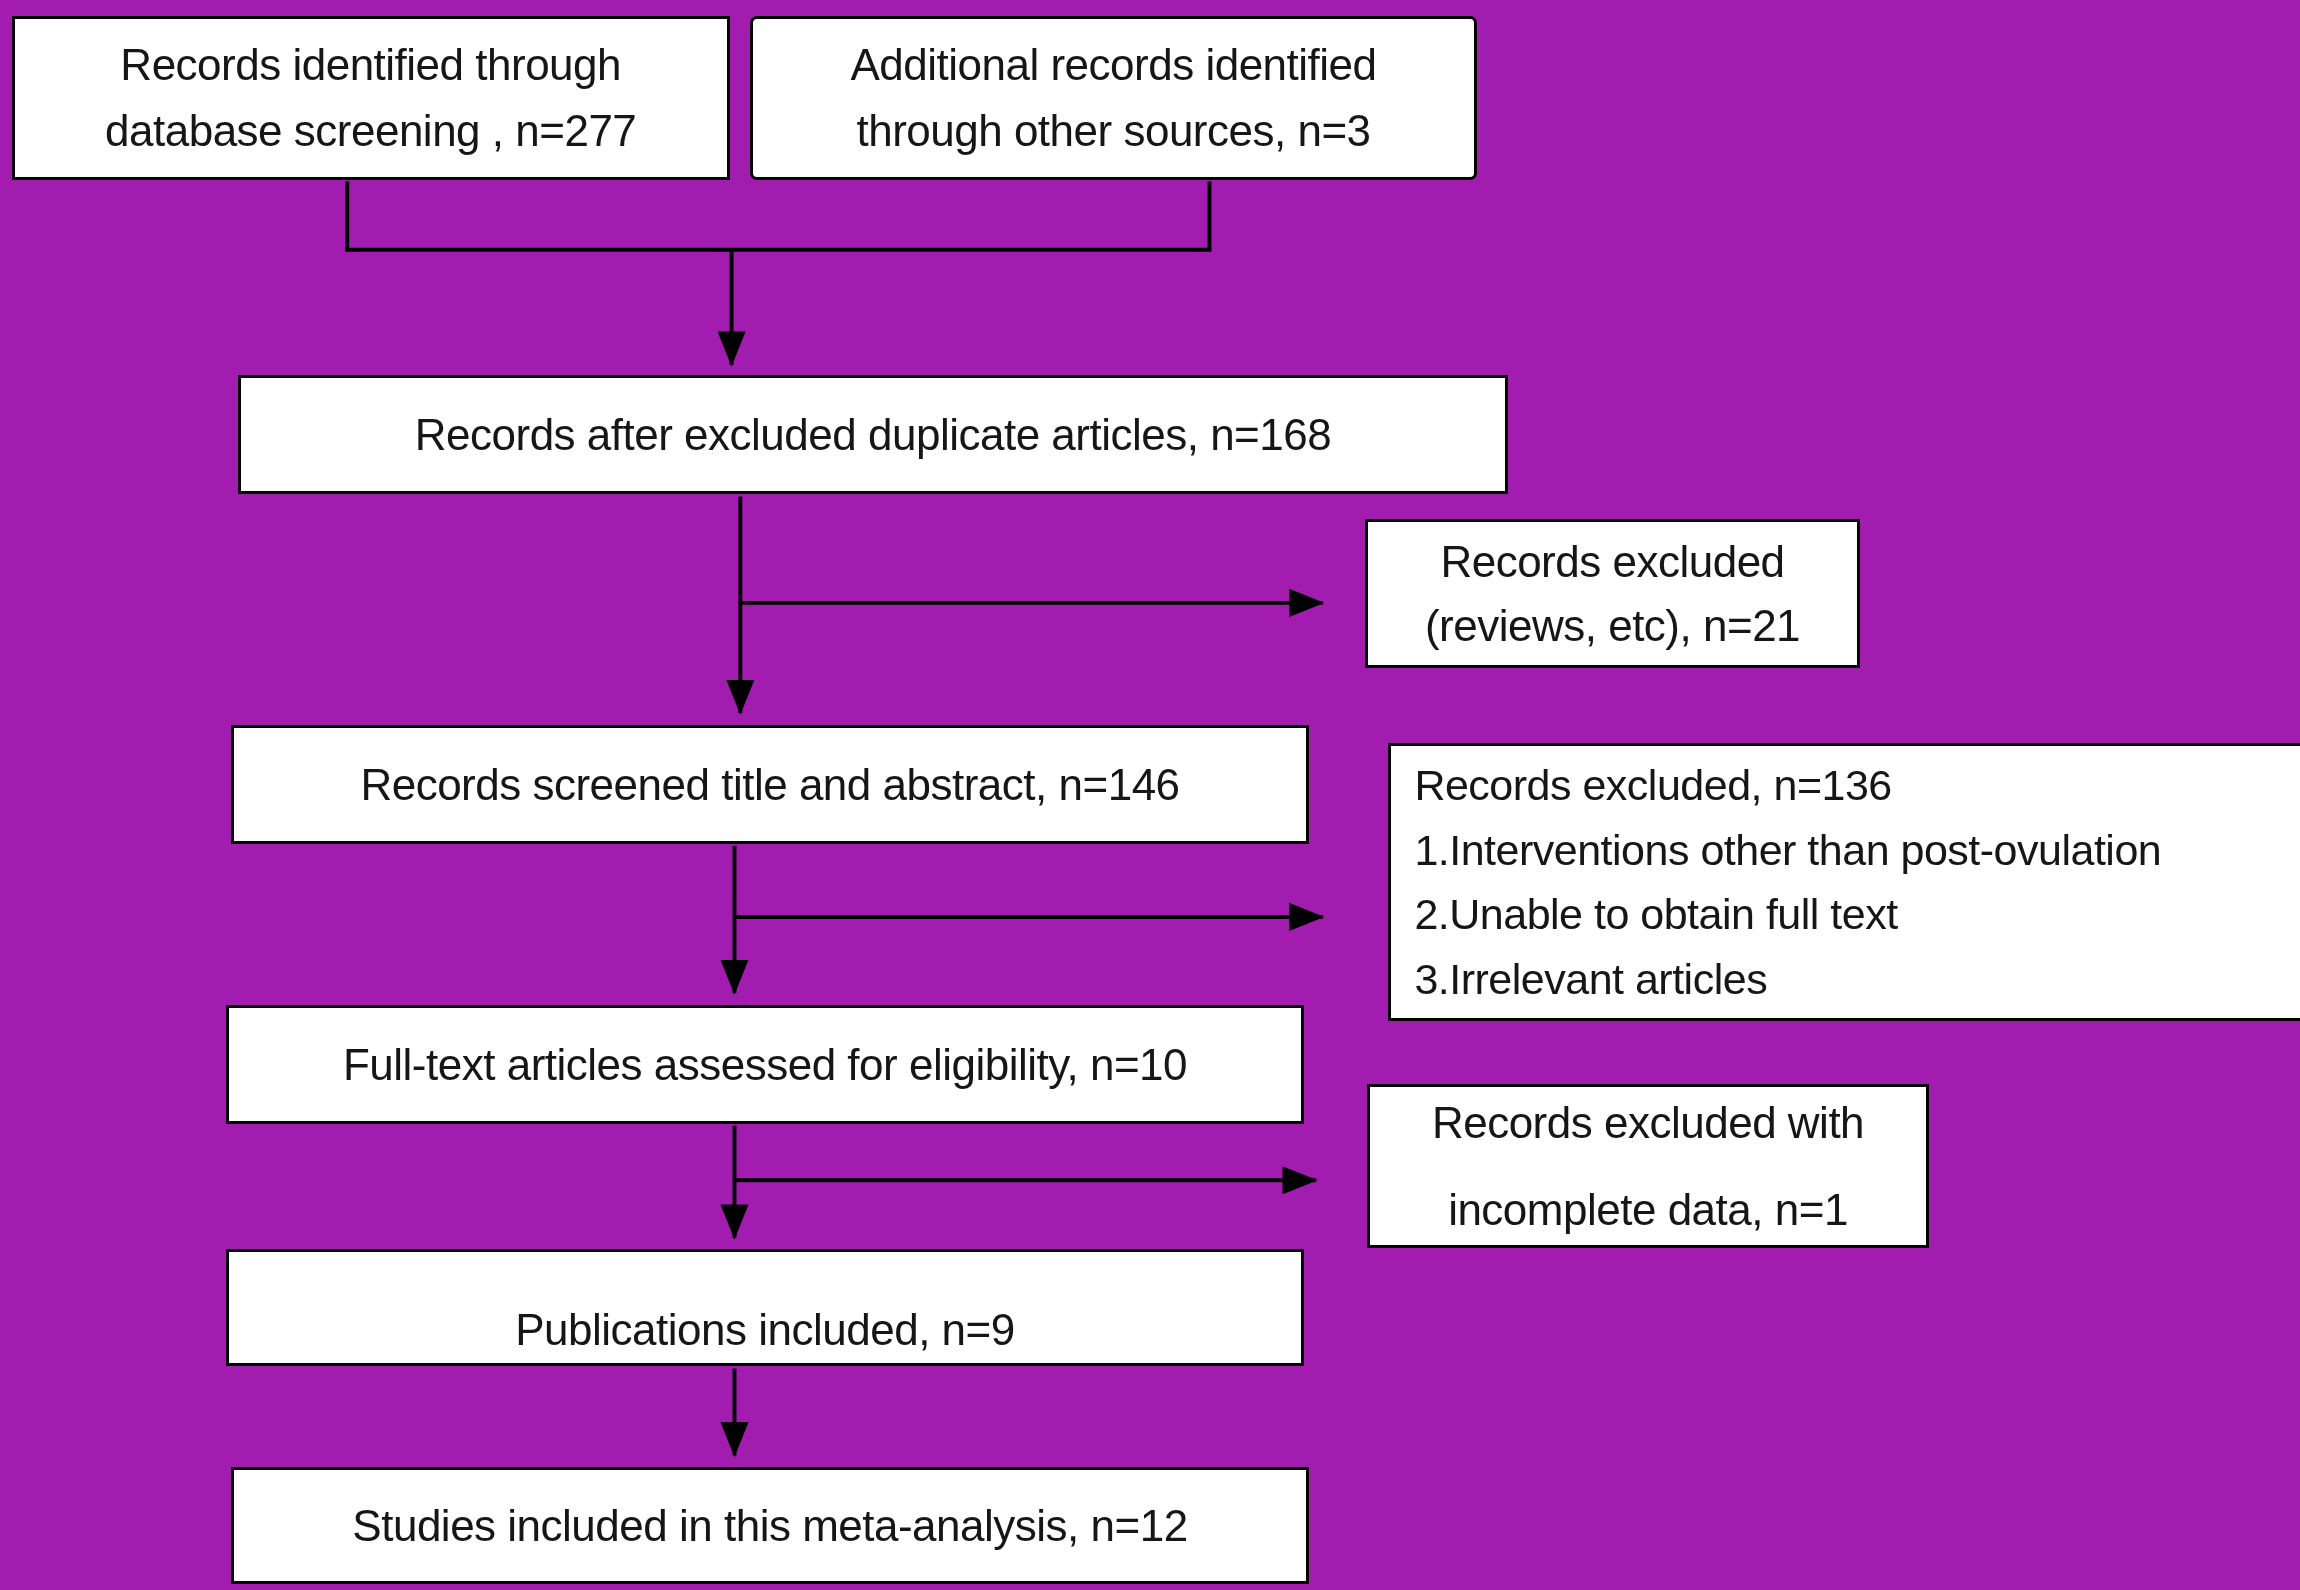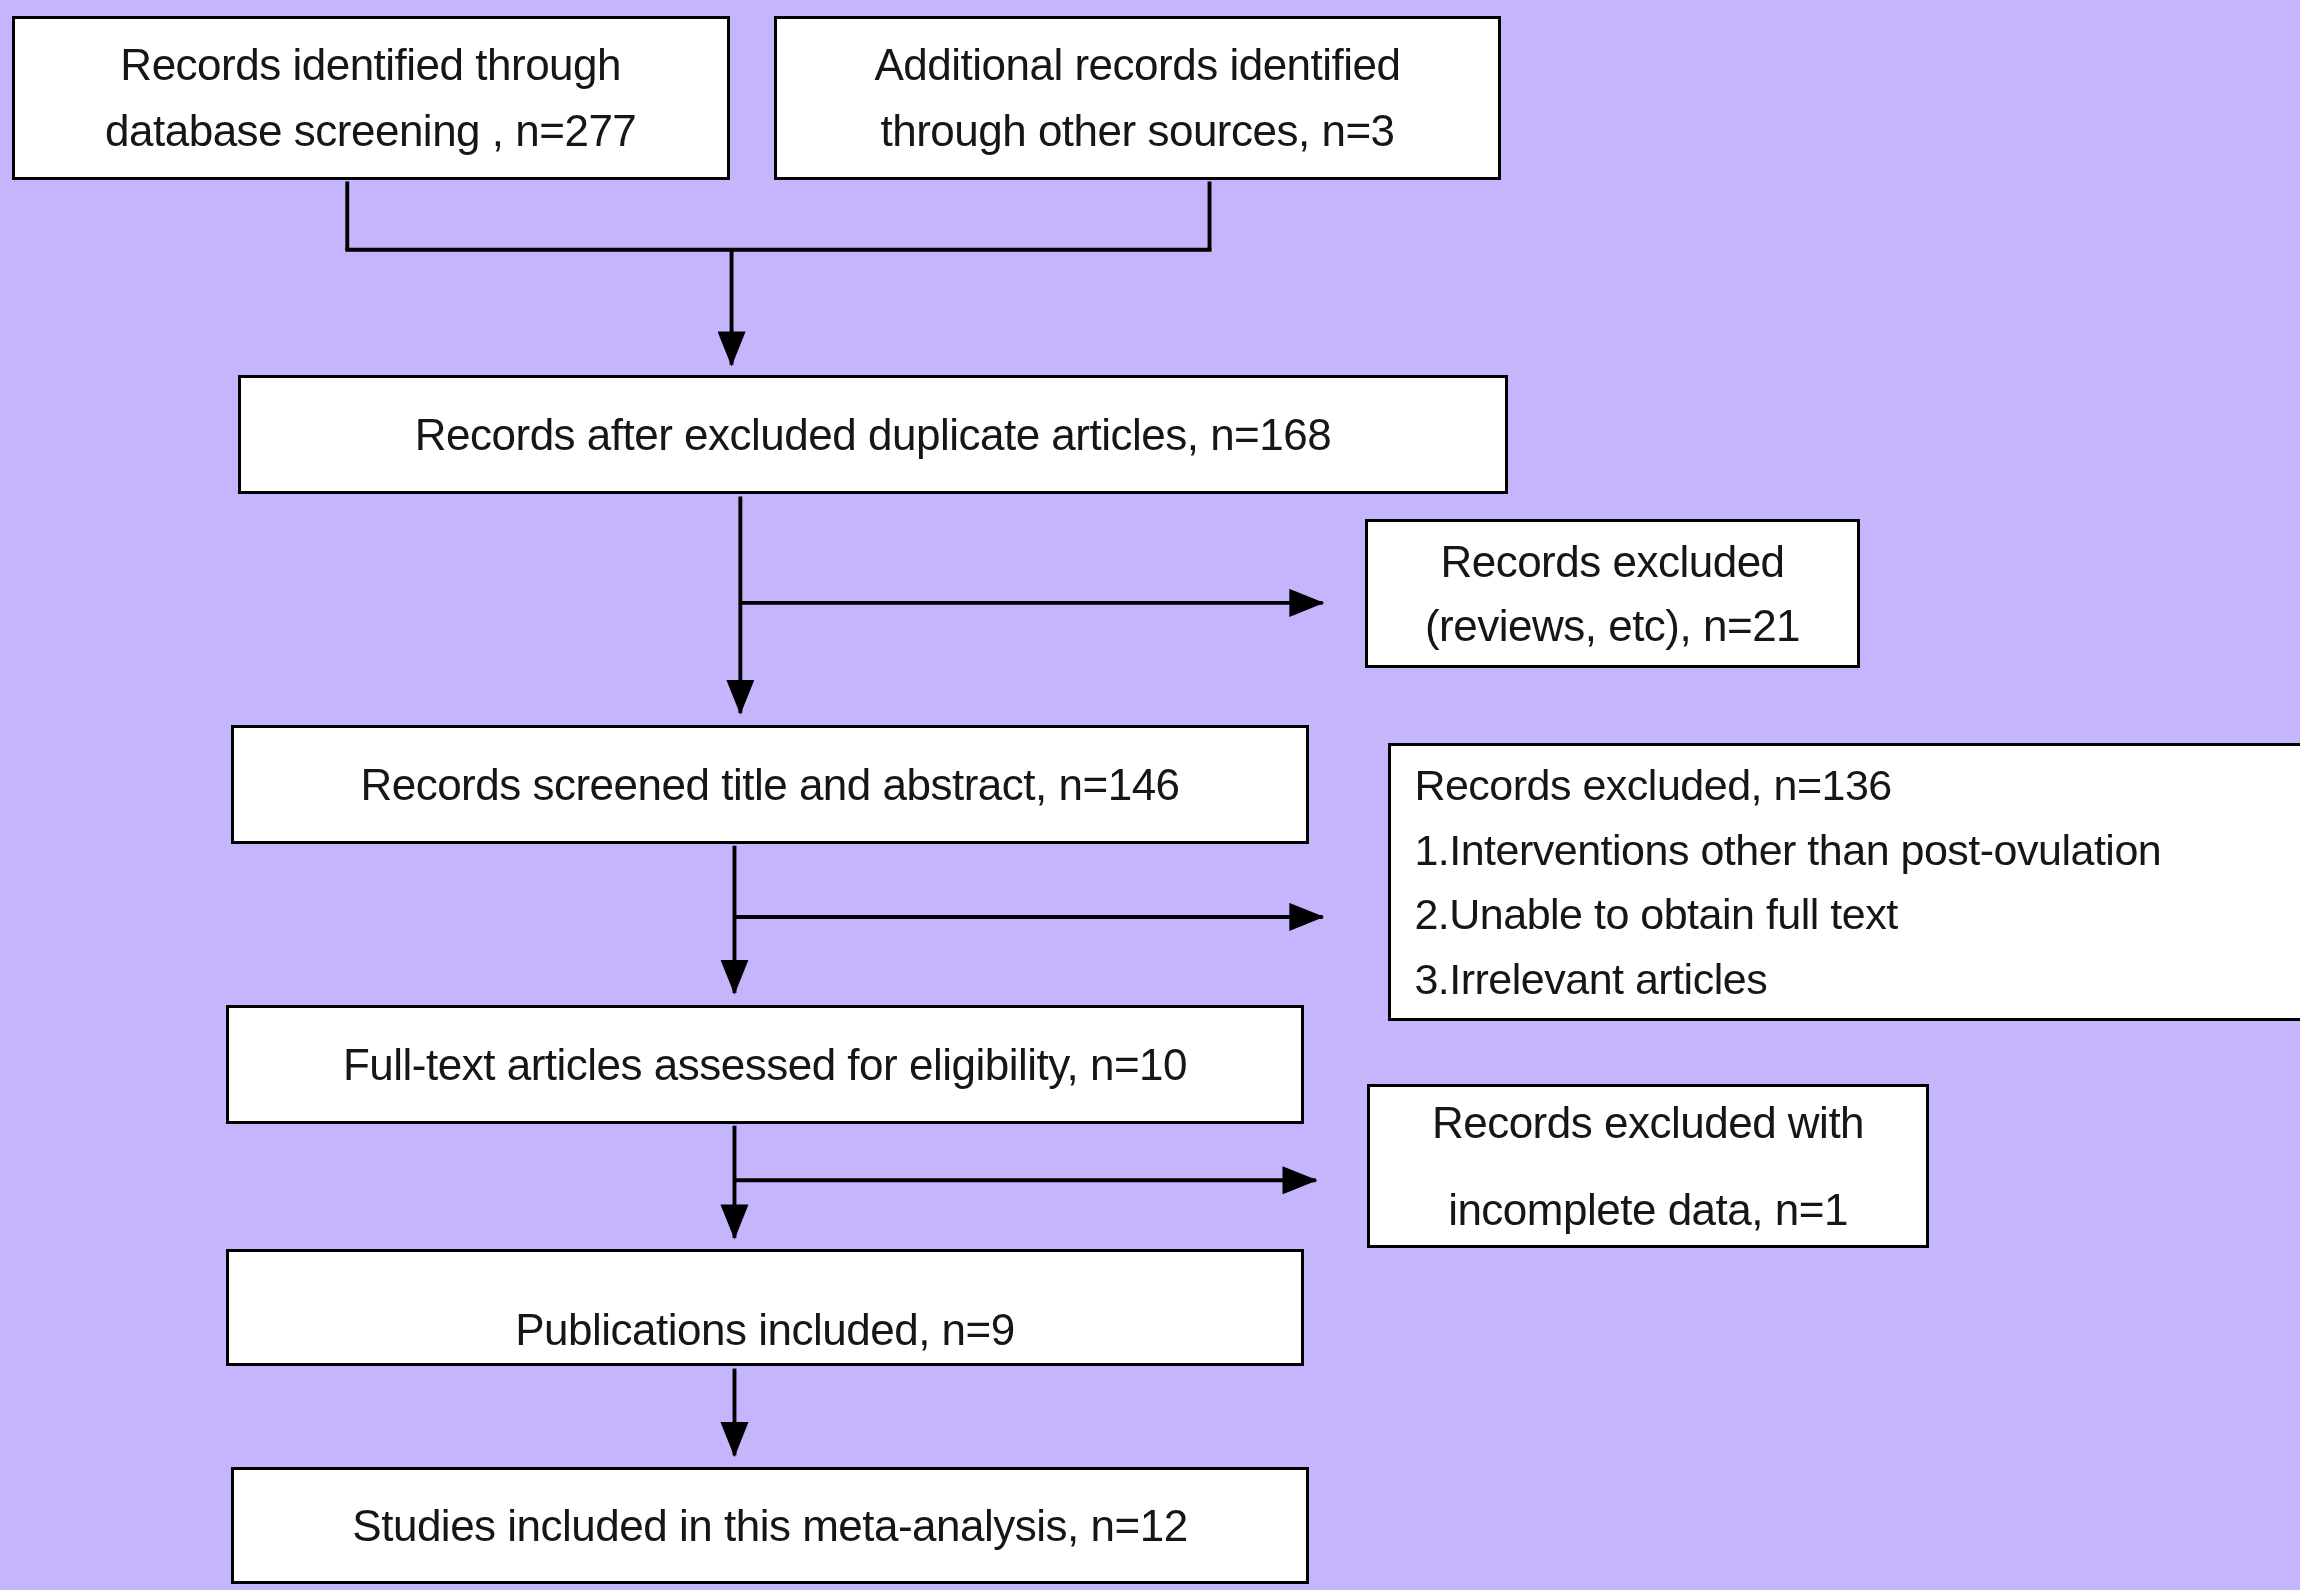--- a/index.html
+++ b/index.html
@@ -3,21 +3,21 @@
 <meta charset="utf-8">
 <style>
   * { box-sizing: border-box; }
   html, body {
     margin: 0; padding: 0;
     background: #ffffff;
   }
   #canvas {
     position: relative;
     width: 2301px; height: 1591px;
-    background: #c4b5fd;
+    background: #a21caf;
     font-family: "Liberation Sans", "DejaVu Sans", sans-serif;
     color: #161616;
     overflow: hidden;
   }
   svg.connectors {
     position: absolute; left: 0; top: 0;
     width: 2301px; height: 1591px;
   }
   svg.connectors path {
     stroke: #000000;
@@ -41,21 +41,21 @@
     justify-content: center;
     align-items: flex-start;
     text-align: left;
     font-size: 43px;
     line-height: 1.5;
     padding: 5.9px 17.6px 5.9px 23.4px;
   }
   .box--tight { line-height: 1.45; }
 
   #box-identified-db       { left: 11.7px;   top: 15.6px;   width: 718px;  height: 164px; }
-  #box-identified-other    { left: 774px;  top: 15.6px;   width: 727px;  height: 164px; }
+  #box-identified-other    { left: 750px;  top: 15.6px;   width: 727px;  height: 164px; border-radius: 7px; }
   #box-after-duplicates    { left: 238px;  top: 375px;  width: 1270px; height: 119px; }
   #box-excluded-reviews    { left: 1365px; top: 519px;  width: 495px;  height: 149px; }
   #box-screened            { left: 231px;  top: 725px;  width: 1078px; height: 119px; }
   #box-excluded-screening  { left: 1388px; top: 743px;  width: 931px;  height: 278px; }
   #box-fulltext            { left: 226px;  top: 1005px; width: 1078px; height: 119px; }
   #box-excluded-incomplete { left: 1367px; top: 1084px; width: 562px;  height: 164px; gap: 23px; }
   #box-publications        { left: 226px;  top: 1249px; width: 1078px; height: 117px; justify-content: flex-end; }
   #box-included            { left: 231px;  top: 1467px; width: 1078px; height: 117px; }
 </style>
 </head>

